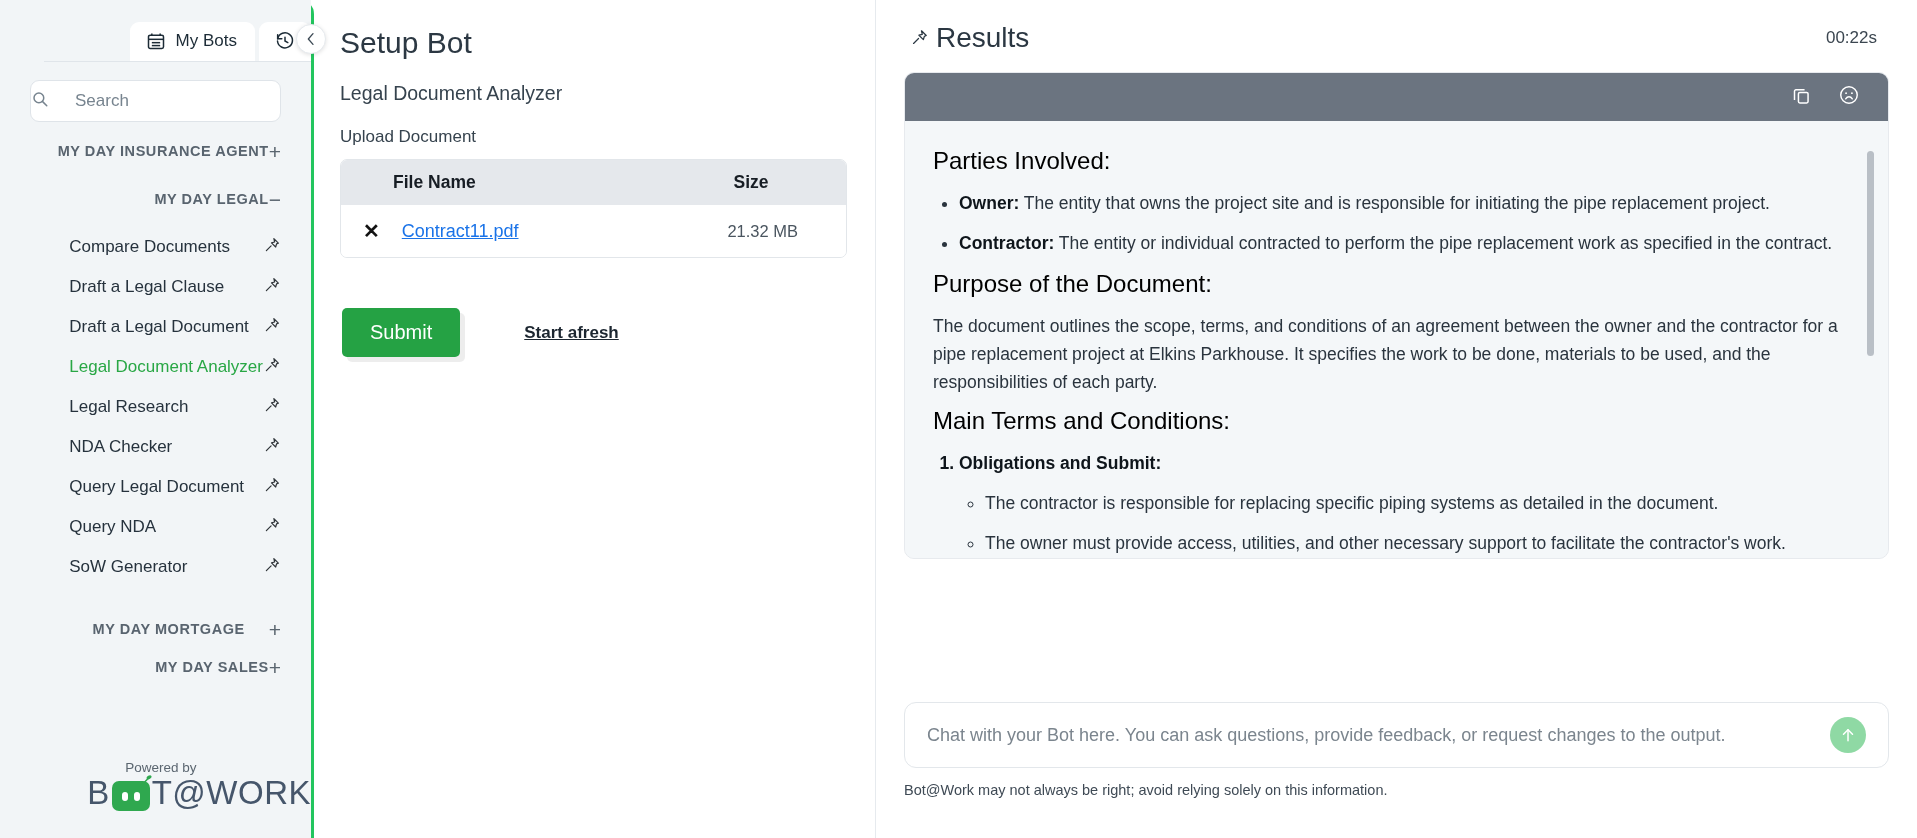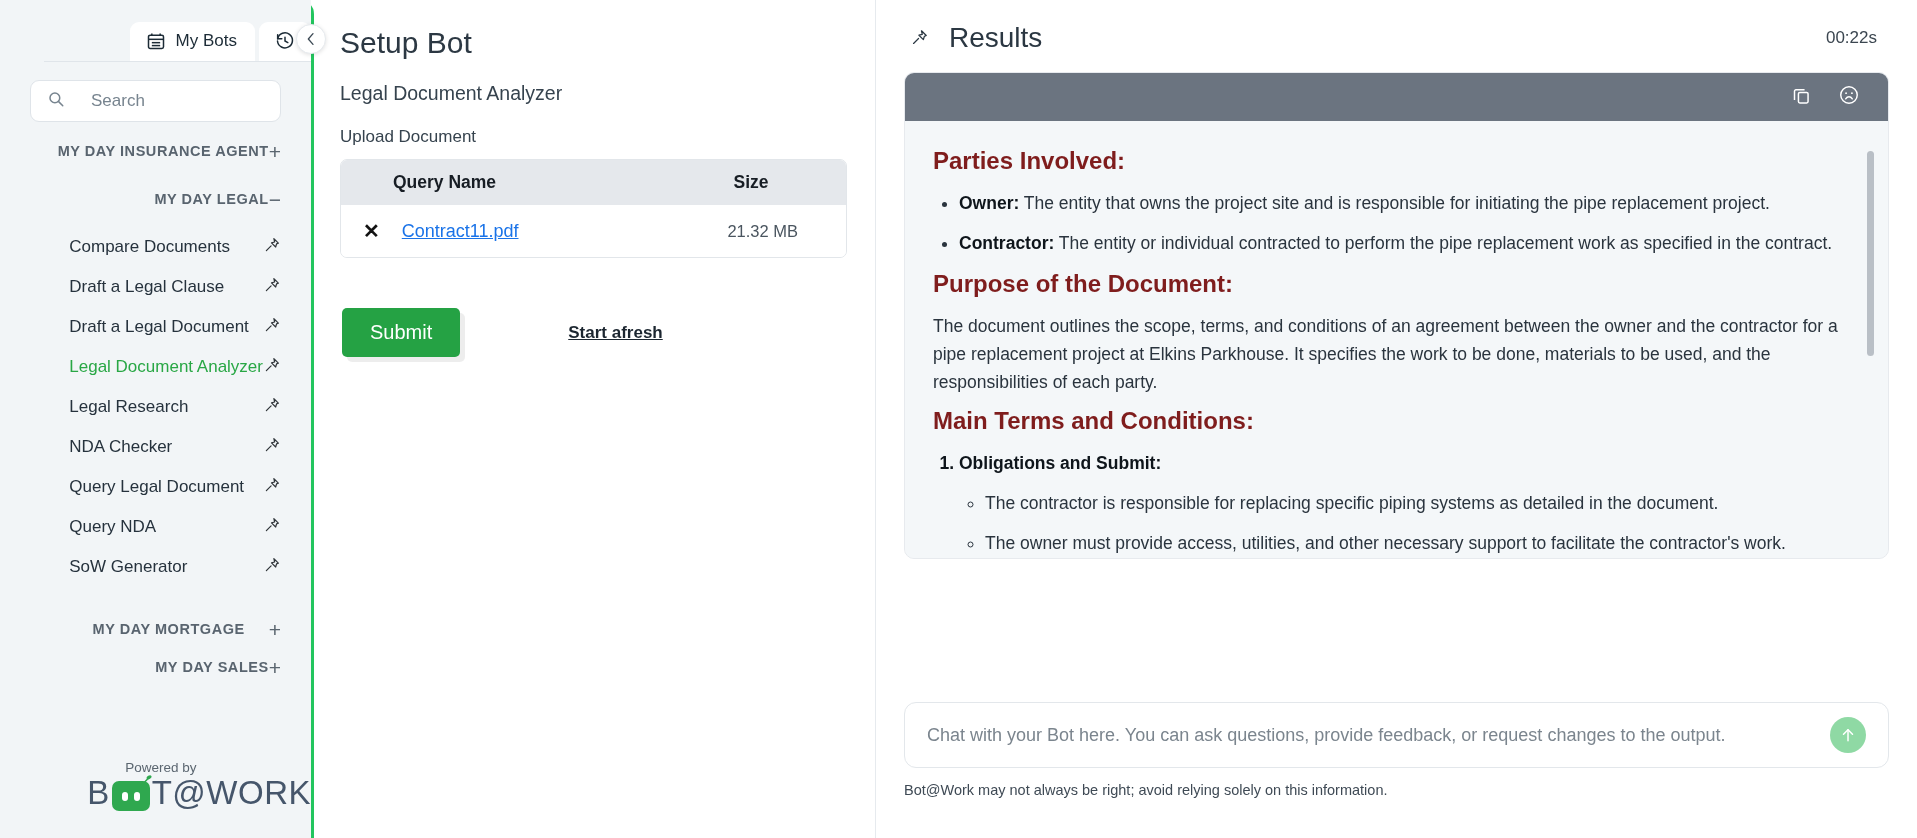--- a/index.html
+++ b/index.html
@@ -35,21 +35,21 @@
     font-size: 17px; color:#1c2b36; cursor:pointer;
     background: transparent;
   }
   .sb-tab.active { background:#ffffff; }
   .sb-tab.icon-only { padding: 9px 16px 10px 16px; }
   .sb-tab svg { display:block; }
 
   .sb-search-wrap { padding: 18px 30px 0 30px; }
   .sb-search {
     height: 42px; background:#fff; border:1px solid #dfe4e9; border-radius: 9px;
-    display:flex; align-items:center; gap:26px; padding: 0 16px;
+    display:flex; align-items:center; gap:26px; padding: 0 0;
   }
   .sb-search input {
     border:none; outline:none; font-size:17px; color:#5e6b78; width:100%;
     background:transparent; font-family:inherit;
   }
   .sb-search input::placeholder { color:#77848f; }
 
   .sb-group {
     display:flex; align-items:center; justify-content:space-between;
     padding: 0 30px; height: 38px; margin-top: 10px; cursor:pointer;
@@ -123,47 +123,47 @@
     display:flex; background:#fff; padding: 14px 22px; align-items:center; min-height:52px;
   }
   .ft-row .c-name { flex:1; display:flex; align-items:center; gap:22px; }
   .ft-row .c-size { width: 120px; text-align:right; font-size:16.5px; color:#4a555f; padding-right:26px;}
   .remove-x {
     font-size: 20px; color:#121212; line-height:1; cursor:pointer; font-weight:700;
     font-family:"Liberation Sans", sans-serif;
   }
   .file-link { font-size:18px; color:#1a73e8; text-decoration:underline; cursor:pointer; }
 
-  .setup-actions { display:flex; align-items:center; gap: 108px; margin-top: 50px; padding-left: 2px;}
+  .setup-actions { display:flex; align-items:center; gap: 64px; margin-top: 50px; padding-left: 2px;}
   .btn-submit {
     background:#25a244; color:#fff; font-size:20px; border:none; border-radius:5px;
     padding: 13px 28px; cursor:pointer; font-family:inherit;
     box-shadow: 5px 5px 0 rgba(0,0,0,.07);
   }
   .start-afresh { font-size: 17px; color:#1c2630; text-decoration:underline; cursor:pointer;font-weight:bold; }
 
   
   .results { flex:1; height:100%; position:relative; padding: 16px 28px 0 28px; background:#fff; }
   .res-head { display:flex; align-items:center; justify-content:space-between; padding: 6px 8px 0 6px; }
-  .res-title { display:flex; align-items:center; gap:20px; font-size:28px; color:#2b3742; }
+  .res-title { display:flex; align-items:center; gap:7px; font-size:28px; color:#2b3742; }
   .res-timer { font-size:17px; color:#3b4650; padding-right:4px; }
 
   .res-card {
     margin-top: 18px; border-radius: 10px; overflow:hidden;
     border:1px solid #e7eaee; height: 487px; position:relative; background:#f3f6f8;
   }
   .res-card-bar {
     height: 48px; background:#6b7480; display:flex; align-items:center; justify-content:flex-end;
     gap: 26px; padding-right: 28px;
   }
   .res-body {
     padding: 18px 28px 0 28px; height: 439px; overflow:hidden; background:#f4f7f9;
     color:#151c23;
   }
-  .res-body h3 { font-size: 24px; font-weight:700; margin: 8px 0 14px 0; color:#7f1d1d; }
+  .res-body h3 { font-size: 24px; font-weight:400; margin: 8px 0 14px 0; color:#000000; }
   .res-body p  { font-size: 17.5px; line-height:1.62; color:#2a343e; margin: 0 0 10px 0; }
   .res-body ul { margin: 0 0 12px 26px; }
   .res-body ol { margin: 0 0 8px 26px; }
   .res-body li { font-size: 17.5px; line-height:1.62; color:#2a343e; margin-bottom: 12px; }
   .res-body ol > li { font-weight:700; color:#0e151b; margin-bottom: 10px; }
   .res-body ol > li > ul { margin-top: 12px; font-weight:400; }
   .res-body ol > li > ul > li { font-weight:400; color:#2a343e; }
   .res-body b { font-weight:700; color:#0e151b; }
 
   .res-scrollbar {
@@ -368,21 +368,21 @@
     </div>
   </aside>
 
   <section class="setup">
     <h1 class="setup-title">Setup Bot</h1>
     <div class="setup-sub">Legal Document Analyzer</div>
     <div class="setup-upload-label">Upload Document</div>
 
     <div class="file-table">
       <div class="ft-head">
-        <div class="c-name">Query Name</div>
+        <div class="c-name">File Name</div>
         <div class="c-size">Size</div>
       </div>
       <div class="ft-row">
         <div class="c-name">
           <span class="remove-x">✕</span>
           <span class="file-link">Contract11.pdf</span>
         </div>
         <div class="c-size">21.32 MB</div>
       </div>
     </div>

